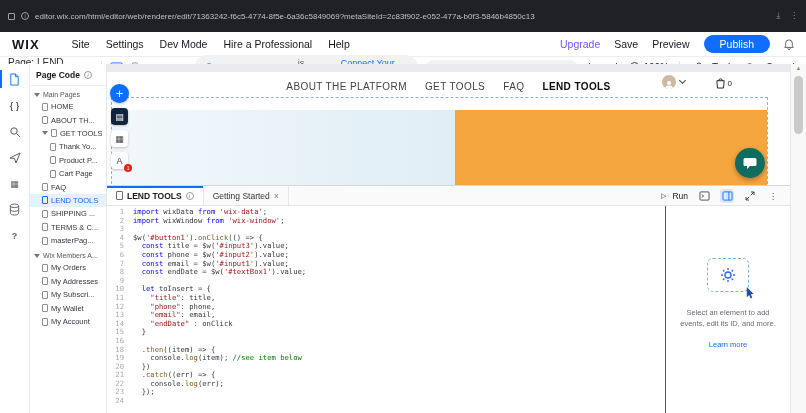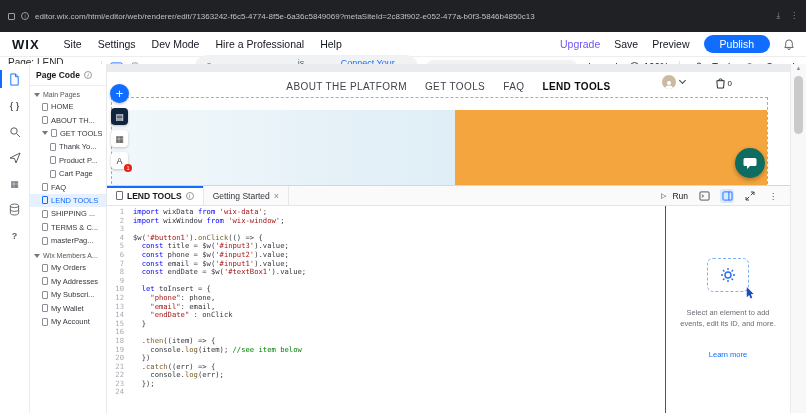--- a/index.html
+++ b/index.html
@@ -9,21 +9,21 @@
 
   
   .browser-bar{height:17px;background:#202124;display:flex;align-items:center;gap:6px;padding:16px 8px;color:#bdc1c6;font-size:8px}
   .bb-sq{width:7px;height:7px;border:1px solid #9aa0a6;border-radius:1px}
   .bb-info{width:8px;height:8px;border:1px solid #9aa0a6;border-radius:50%;display:flex;align-items:center;justify-content:center;font-size:5px;color:#9aa0a6}
   .bb-url{white-space:nowrap;overflow:hidden;text-overflow:ellipsis;max-width:620px}
   .bb-right{margin-left:auto;display:flex;gap:10px;color:#9aa0a6;font-size:8px}
 
   
   .menubar{height:25px;display:flex;align-items:center;gap:16px;padding:0 12px;border-bottom:1px solid #ededed;font-size:10.5px;color:#131720}
-  .logo{font-weight:800;font-size:13px;letter-spacing:1px;margin-right:8px}
+  .logo{font-weight:800;font-size:13px;letter-spacing:1px;margin-right:16px}
   .menu-item{cursor:default}
   .mb-right{margin-left:auto;display:flex;align-items:center;gap:14px}
   .upgrade{color:#6f56f9}
   .publish-btn{background:#116dff;color:#fff;border:none;border-radius:14px;padding:3px 16px;font-size:10.5px;line-height:1.2}
   .mb-ic{color:#42454d;display:flex;align-items:center}
 
   
   .toolbar{height:22px;display:flex;align-items:center;gap:8px;padding:0 8px;border-bottom:1px solid #e3e3e3;font-size:10px;color:#2b2b2b}
   .page-select{display:flex;align-items:center;gap:5px}
   .chev{width:5px;height:5px;border-right:1.3px solid #444;border-bottom:1.3px solid #444;transform:rotate(45deg);display:inline-block;margin-top:-3px}
@@ -101,21 +101,21 @@
   .code-body{flex:1;display:flex;min-height:0}
   .editor{flex:1;overflow:hidden;padding-top:2px;font-family:"DejaVu Sans Mono","Liberation Mono",monospace;font-size:7.2px;line-height:8.6px}
   .cl{display:flex}
   .ln{flex:0 0 26px;text-align:right;padding-right:9px;color:#a8abb2;user-select:none}
   .lc{white-space:pre;color:#333}
   .tk-kw{color:#0000ff}.tk-str{color:#a31515}.tk-fn{color:#795e26}.tk-cmt{color:#008000}.tk-pl{color:#33363d}
 
   .props{width:125px;border-left:1px solid #a21caf;padding:52px 12px 0;text-align:center;font-size:7.5px;color:#6b6e75;line-height:1.45}
   .illus{position:relative;width:42px;height:34px;margin:0 auto 16px;border:1.5px dashed #7fb1f7;border-radius:6px;display:flex;align-items:center;justify-content:center;color:#2a6df5}
   .illus .cursor{position:absolute;right:-7px;bottom:-8px}
-  .props .link{color:#116dff;display:inline-block;margin-top:20px}
+  .props .link{color:#116dff;display:inline-block;margin-top:10px}
 
   
   .scroll-col{width:16px;background:#f8f8f8;border-left:1px solid #e9e9e9;position:relative;display:flex;justify-content:center}
   .scroll-up{font-size:6px;color:#8a8e97;margin-top:1px}
   .scroll-thumb{position:absolute;top:12px;left:3px;width:9px;height:58px;background:#c9cacc;border-radius:5px}
 
   svg{display:block}
 </style>
 </head>
 <body>
@@ -484,20 +484,24 @@
                 </div>
                 <div class="cl">
                   <span class="ln">9</span>
                   <span class="lc"></span>
                 </div>
                 <div class="cl">
                   <span class="ln">10</span>
                   <span class="lc"><span class="tk-pl">  </span><span class="tk-kw">let</span><span class="tk-pl"> toInsert = {</span></span>
                 </div>
                 <div class="cl">
+                  <span class="ln">11</span>
+                  <span class="lc"><span class="tk-pl">    </span><span class="tk-str">"title"</span><span class="tk-pl">: title,</span></span>
+                </div>
+                <div class="cl">
                   <span class="ln">12</span>
                   <span class="lc"><span class="tk-pl">    </span><span class="tk-str">"phone"</span><span class="tk-pl">: phone,</span></span>
                 </div>
                 <div class="cl">
                   <span class="ln">13</span>
                   <span class="lc"><span class="tk-pl">    </span><span class="tk-str">"email"</span><span class="tk-pl">: email,</span></span>
                 </div>
                 <div class="cl">
                   <span class="ln">14</span>
                   <span class="lc"><span class="tk-pl">    </span><span class="tk-str">"endDate"</span><span class="tk-pl"> : onClick</span></span>

